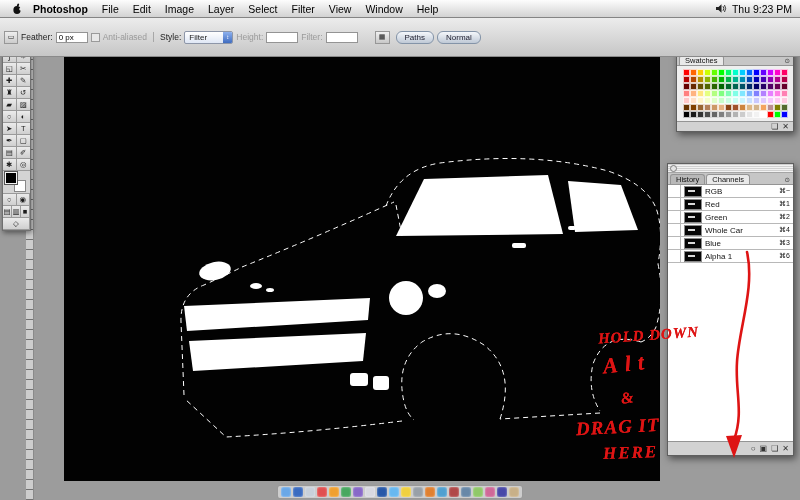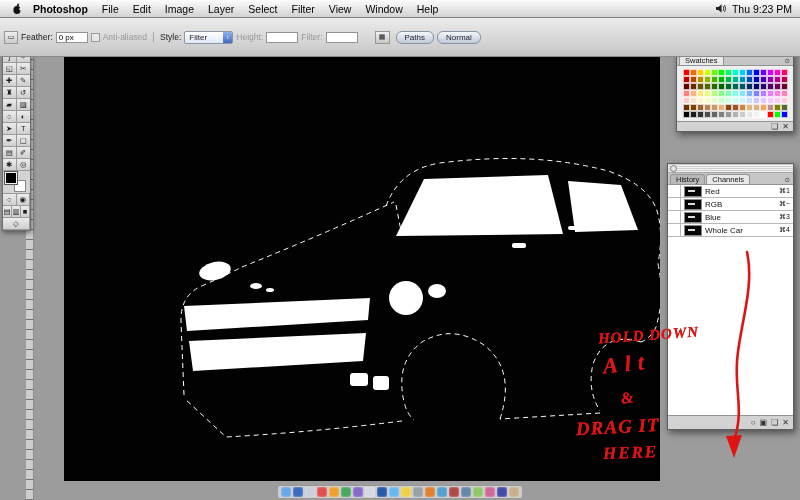--- a/index.html
+++ b/index.html
@@ -393,40 +393,52 @@
     </div>
     <div class="pal-tabs" id="channel-tabs">
         <span class="pal-tab">History</span>
         <span class="pal-tab active">Channels</span>
         <span class="pal-menu-arrow">⊙</span>
       </div>
     <div class="chrows" id="channel-rows">
         <div class="chrow">
           <span class="eye-cell"></span>
           <span class="ch-thumb"></span>
+          <span class="ch-name">RGB</span>
+          <span class="ch-key">⌘~</span>
+        </div>
+        <div class="chrow">
+          <span class="eye-cell"></span>
+          <span class="ch-thumb"></span>
           <span class="ch-name">Red</span>
           <span class="ch-key">⌘1</span>
         </div>
         <div class="chrow">
           <span class="eye-cell"></span>
           <span class="ch-thumb"></span>
-          <span class="ch-name">RGB</span>
-          <span class="ch-key">⌘~</span>
+          <span class="ch-name">Green</span>
+          <span class="ch-key">⌘2</span>
+        </div>
+        <div class="chrow">
+          <span class="eye-cell"></span>
+          <span class="ch-thumb"></span>
+          <span class="ch-name">Whole Car</span>
+          <span class="ch-key">⌘4</span>
         </div>
         <div class="chrow">
           <span class="eye-cell"></span>
           <span class="ch-thumb"></span>
           <span class="ch-name">Blue</span>
           <span class="ch-key">⌘3</span>
         </div>
         <div class="chrow">
           <span class="eye-cell"></span>
           <span class="ch-thumb"></span>
-          <span class="ch-name">Whole Car</span>
-          <span class="ch-key">⌘4</span>
+          <span class="ch-name">Alpha 1</span>
+          <span class="ch-key">⌘6</span>
         </div>
       </div>
     <div class="ch-body"></div>
     <div class="pal-bottom" id="channel-buttons">
         <span class="pal-btn">○</span>
         <span class="pal-btn">▣</span>
         <span class="pal-btn">❏</span>
         <span class="pal-btn">✕</span>
       </div>
   </div>

